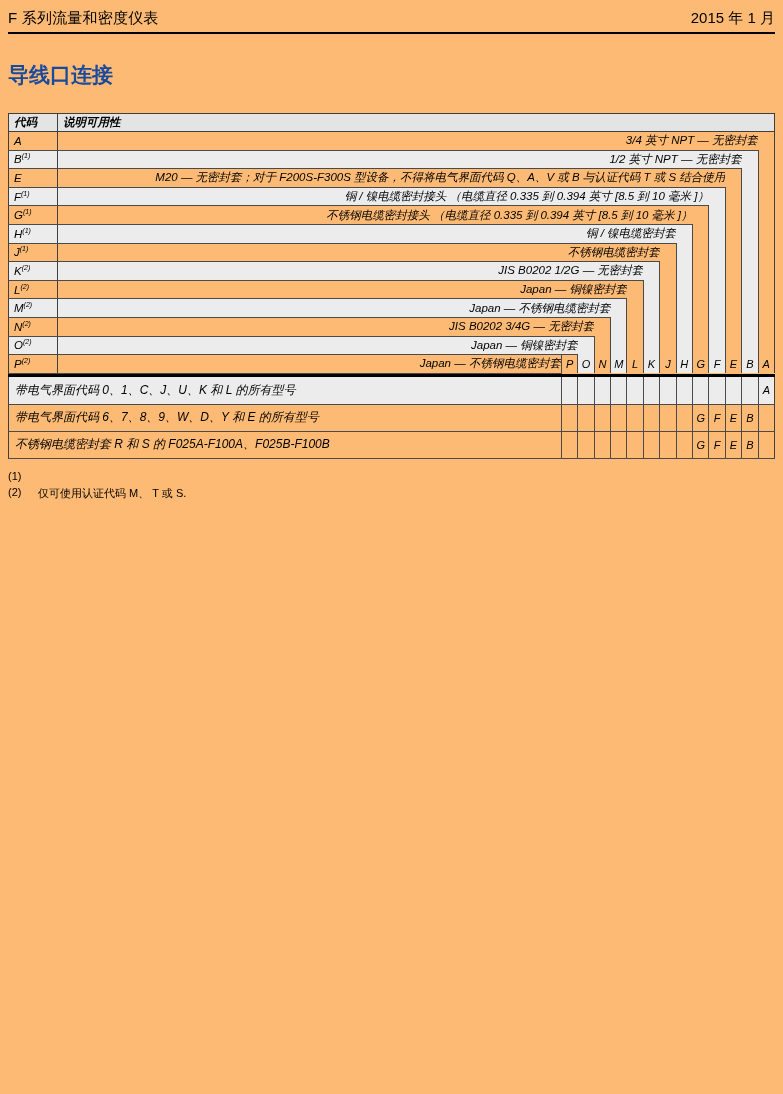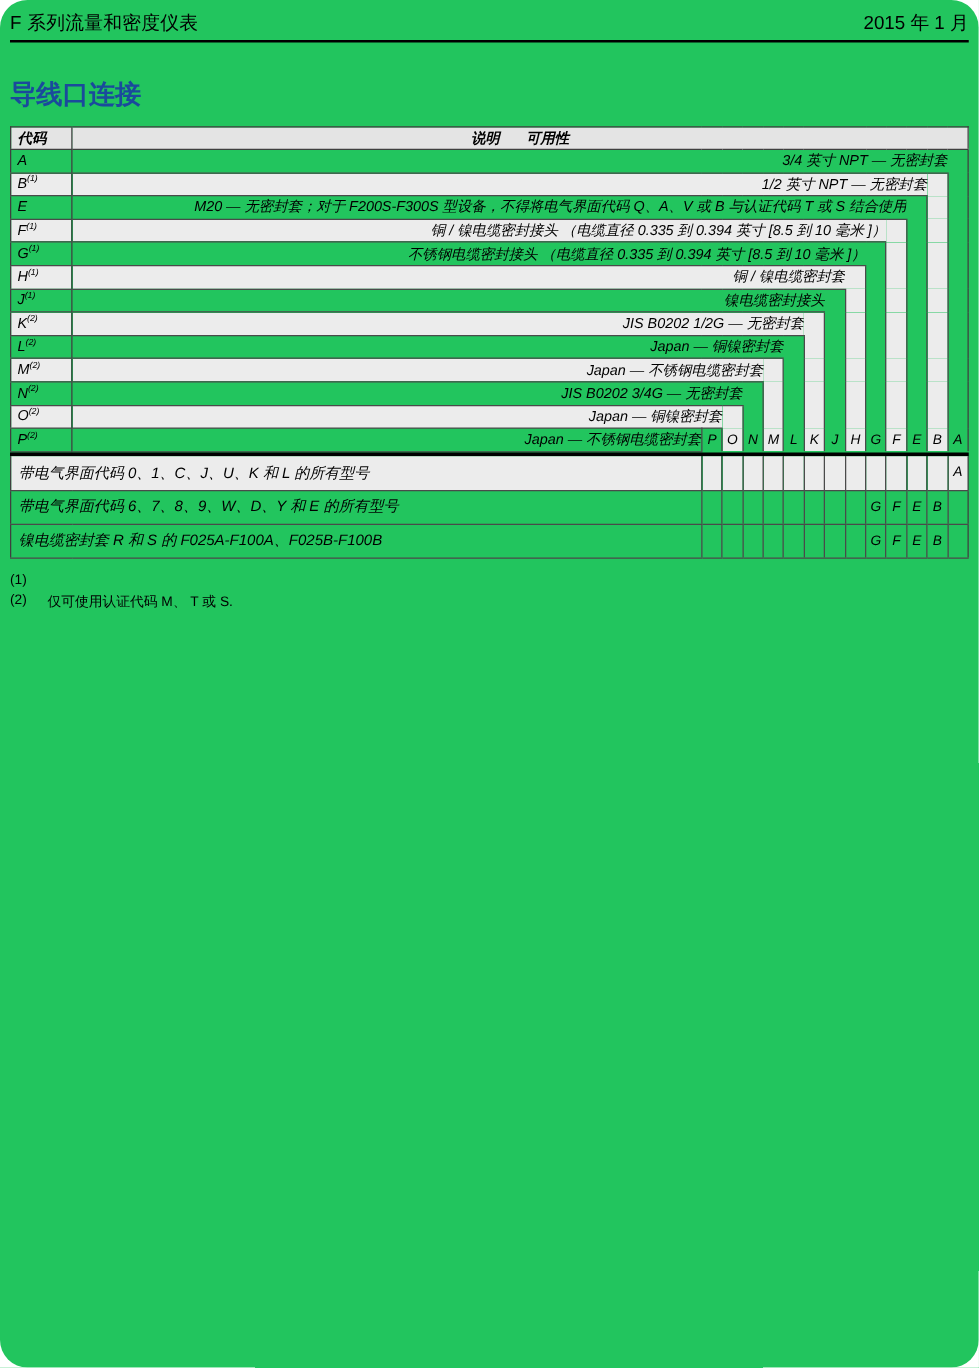--- a/index.html
+++ b/index.html
@@ -1,35 +1,35 @@
 <!DOCTYPE html>
 <html><head>
 <meta charset="utf-8">
 <style>
   html,body{margin:0;padding:0;background:#fff;}
   body{font-family:"Liberation Sans","DejaVu Sans",sans-serif;color:#000;}
-  .page{position:relative;width:783px;height:1094px;background:#22c55e;overflow:hidden;border-radius:22px;}
+  .page{position:relative;width:783px;height:1094px;background:#fdba74;overflow:hidden;}
   .content{padding:0 8px;}
 
   
   .pagehead{display:flex;justify-content:space-between;align-items:flex-end;padding-top:9px;font-size:15px;}
   .pagehead .lh{letter-spacing:.2px;}
   .headrule{height:2px;background:#000;margin-top:4px;}
 
   
-  .sectitle{margin:27px 0 12px 0;font-size:21px;font-weight:bold;color:#1a4a9c;}
+  .sectitle{margin:27px 0 24px 0;font-size:21px;font-weight:bold;color:#1a4a9c;}
 
   
   table{border-collapse:collapse;table-layout:fixed;width:767px;font-style:italic;}
   td,th{padding:0;margin:0;vertical-align:middle;box-sizing:border-box;}
   .ladder{border:1.3px solid #3f3f3f;border-bottom:none;}
   .ladder th{font-size:11.5px;font-weight:bold;text-align:left;height:18px;
              background:#e4e4e4;border-bottom:1.1px solid #3f3f3f;}
   .ladder th.codecol{border-right:1.1px solid #3f3f3f;padding-left:5px;}
-  .ladder th .hwrap{display:flex;justify-content:center;padding:0 5px;gap:21px;}
+  .ladder th .hwrap{display:flex;justify-content:flex-start;padding:0 5px;}
   .ladder td{height:18.6px;font-size:11.5px;white-space:nowrap;overflow:hidden;}
   .ladder td.codecol{padding-left:5px;border-right:1.1px solid #3f3f3f;border-bottom:1px solid #4a4a4a;}
   .ladder td.desc{padding-left:5px;border-bottom:1px solid #4a4a4a;text-align:right;}
   .ladder td.lcol{text-align:center;font-size:11px;padding:0;}
   .lb{border-left:1px solid #4a4a4a;}
   .shade{background:#ececec;}
   sup{font-size:7px;vertical-align:super;line-height:0;}
 
   .thickline{height:3.5px;background:#000;width:767px;}
 
@@ -131,21 +131,21 @@
             <td class="desc shade" colspan="8">铜 / 镍电缆密封套</td>
             <td class="lcol shade"></td>
             <td class="lcol lb"></td>
             <td class="lcol shade lb"></td>
             <td class="lcol lb"></td>
             <td class="lcol shade lb"></td>
             <td class="lcol lb"></td>
           </tr>
           <tr>
             <td class="codecol">J<sup>(1)</sup></td>
-            <td class="desc" colspan="7">镍电缆密封接头</td>
+            <td class="desc" colspan="7">不锈钢电缆密封套</td>
             <td class="lcol"></td>
             <td class="lcol shade lb"></td>
             <td class="lcol lb"></td>
             <td class="lcol shade lb"></td>
             <td class="lcol lb"></td>
             <td class="lcol shade lb"></td>
             <td class="lcol lb"></td>
           </tr>
           <tr>
             <td class="codecol shade">K<sup>(2)</sup></td>
@@ -284,21 +284,21 @@
             <td class="lcol"></td>
             <td class="lcol"></td>
             <td class="lcol"></td>
             <td class="lcol">G</td>
             <td class="lcol">F</td>
             <td class="lcol">E</td>
             <td class="lcol">B</td>
             <td class="lcol"></td>
           </tr>
           <tr>
-            <td class="mdesc" colspan="2">镍电缆密封套 R 和 S 的 F025A-F100A、F025B-F100B</td>
+            <td class="mdesc" colspan="2">不锈钢电缆密封套 R 和 S 的 F025A-F100A、F025B-F100B</td>
             <td class="lcol"></td>
             <td class="lcol"></td>
             <td class="lcol"></td>
             <td class="lcol"></td>
             <td class="lcol"></td>
             <td class="lcol"></td>
             <td class="lcol"></td>
             <td class="lcol"></td>
             <td class="lcol">G</td>
             <td class="lcol">F</td>

